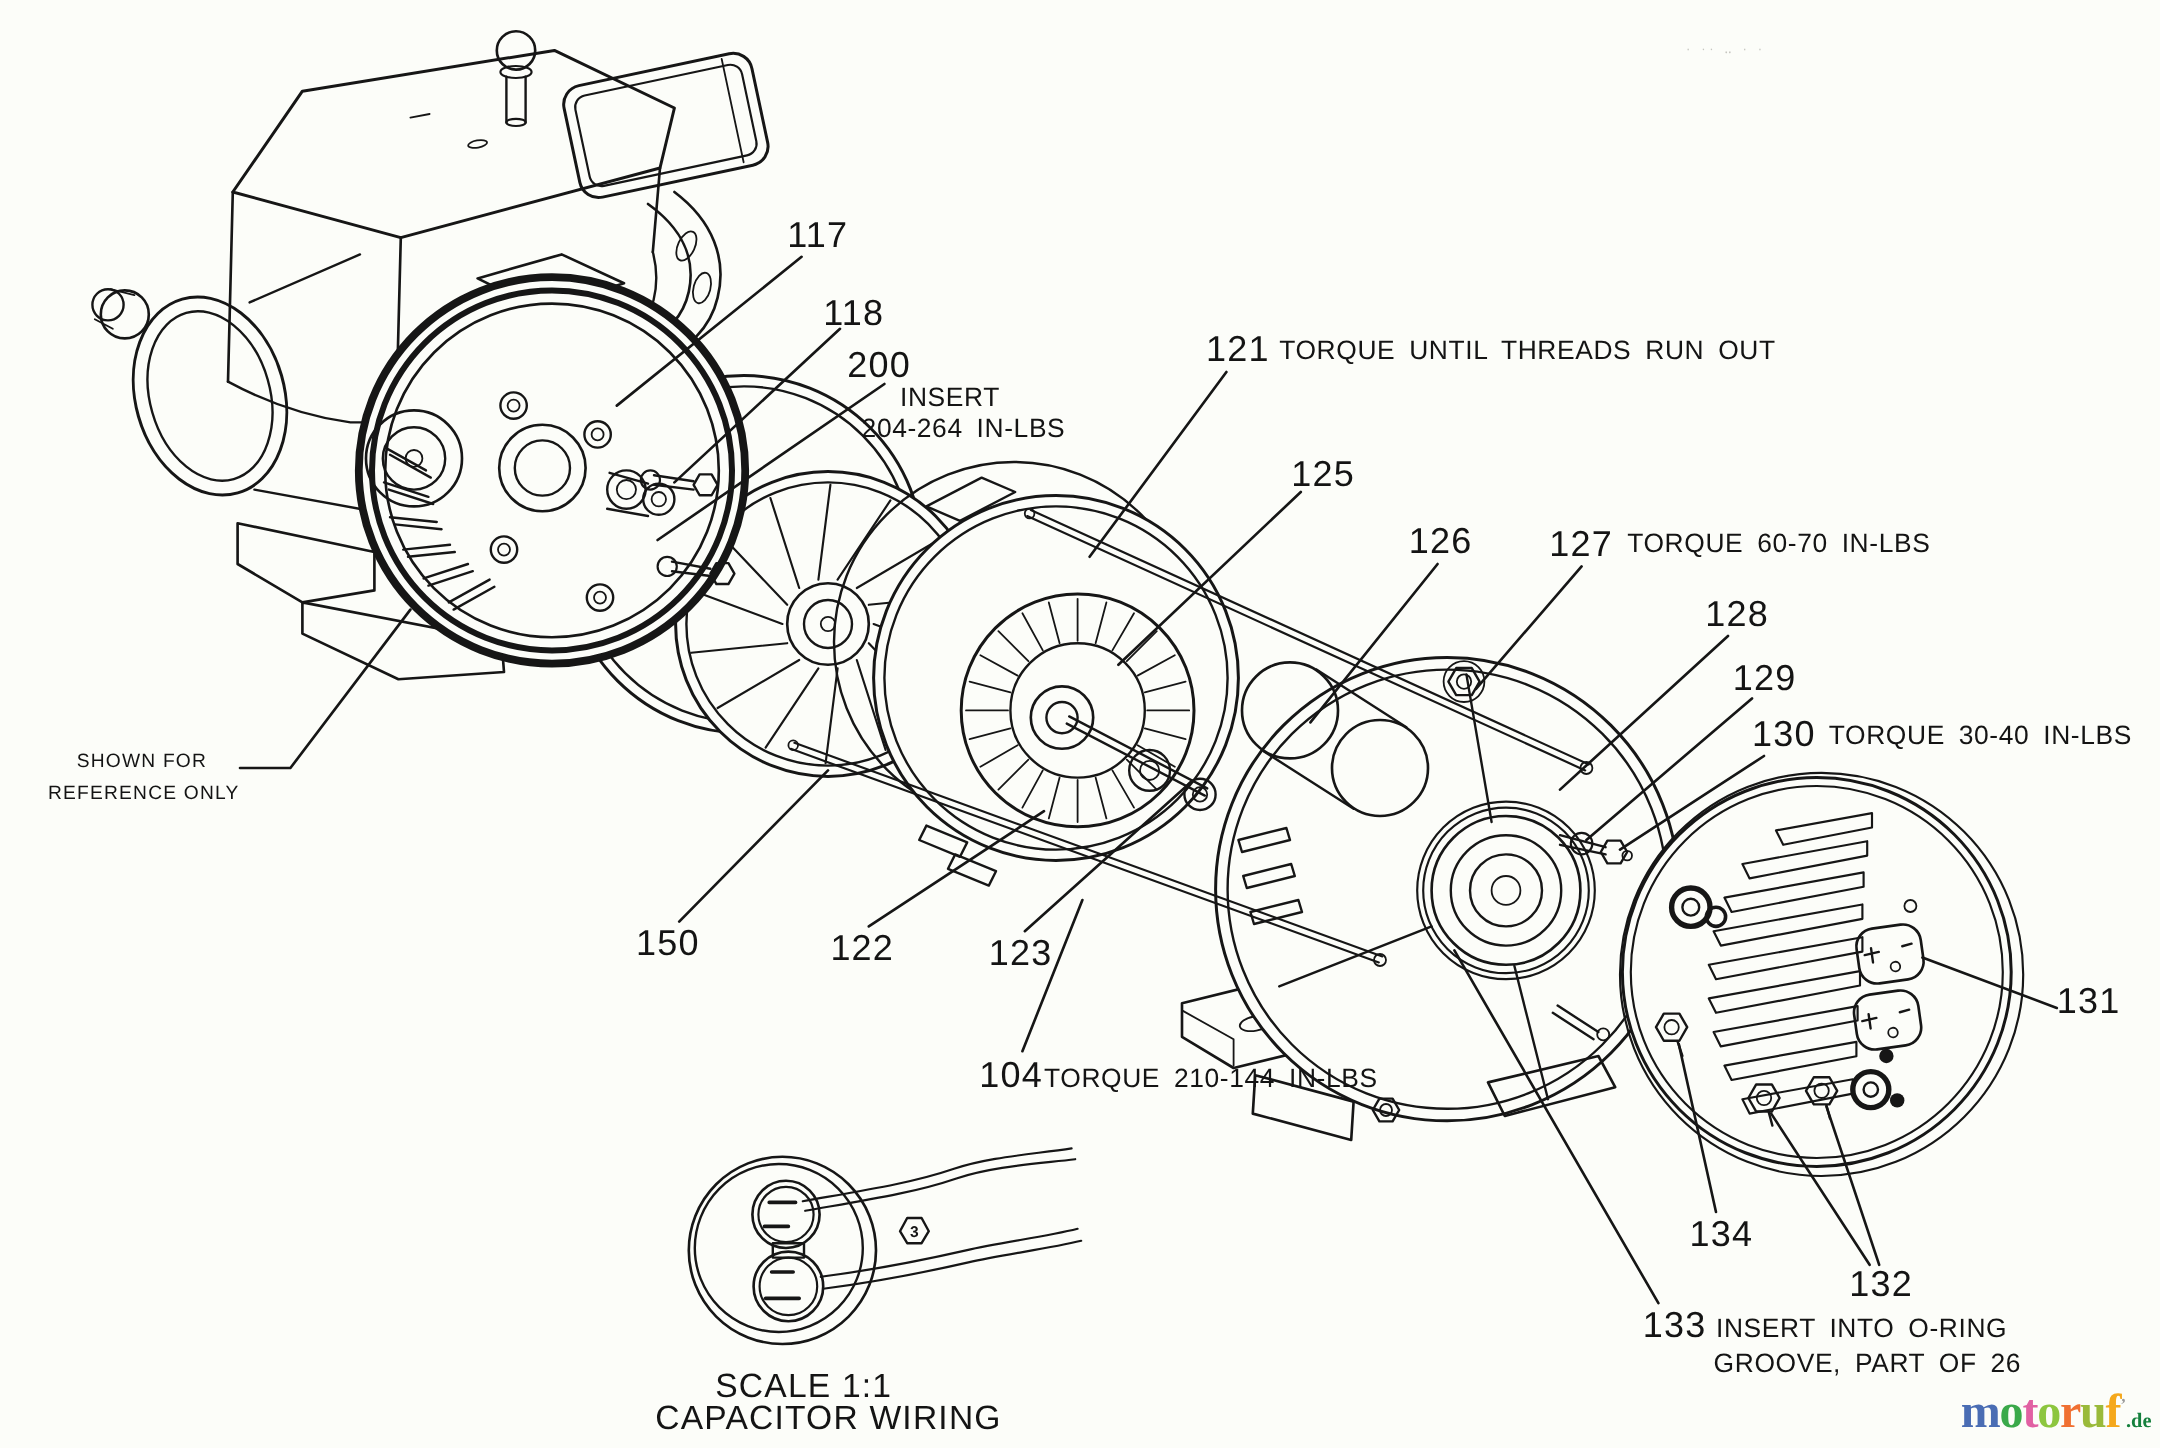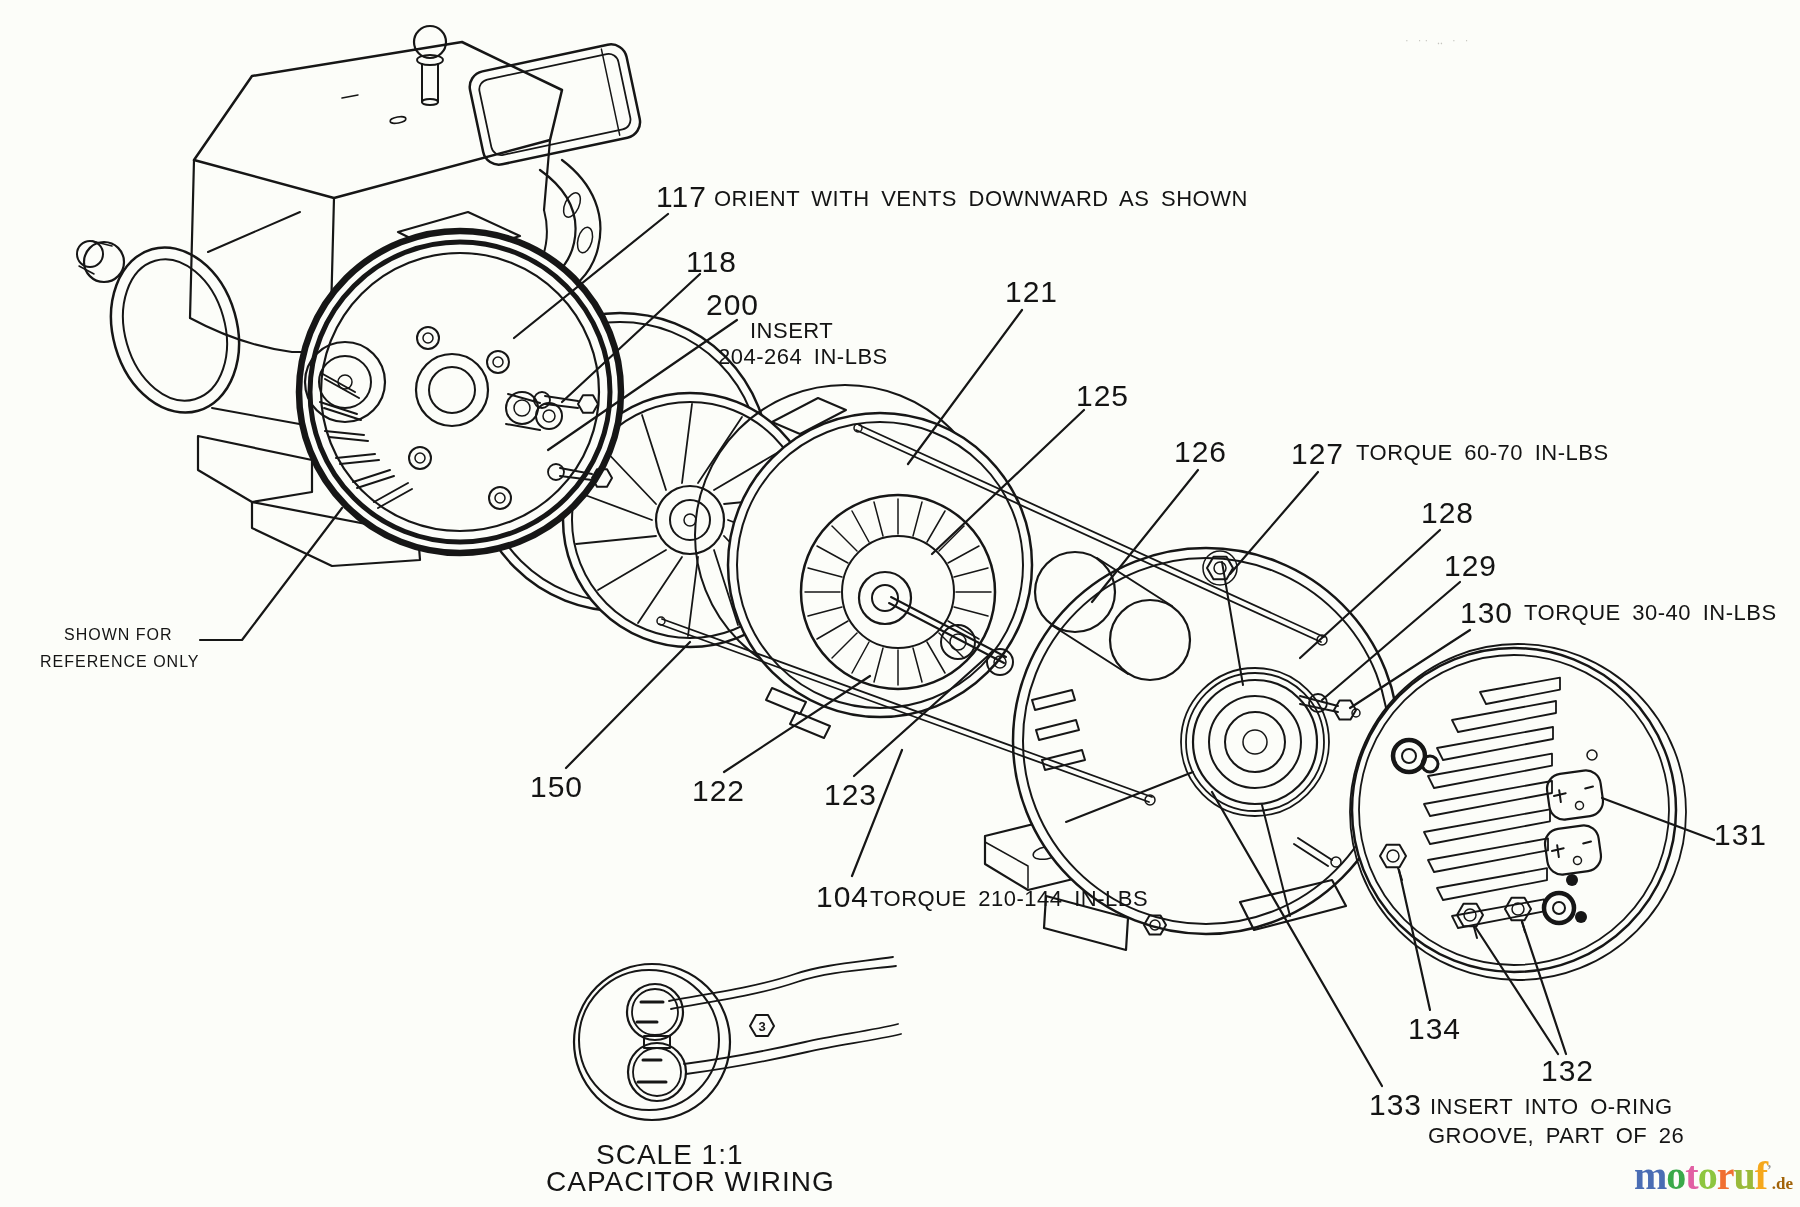--- a/index.html
+++ b/index.html
@@ -15,21 +15,21 @@
   .bg{fill:#fcfdf9;}
   .ink{fill:#161616;stroke:none;}
   .lbl{position:absolute;white-space:nowrap;}
   .num{font-size:30px;letter-spacing:1px;}
   .note{font-size:22px;letter-spacing:.5px;word-spacing:5px;}
   .refnote{font-size:16px;letter-spacing:1px;}
   .capnote{font-size:28px;letter-spacing:1px;}
   .artifact{font-size:11px;color:#c6c6c0;letter-spacing:3px;}
   .logo{position:absolute;left:1634px;top:1156px;font-family:"Liberation Serif",serif;
         font-weight:bold;font-size:40px;letter-spacing:-1px;line-height:1;}
-  .logo .suffix{font-size:17px;font-weight:bold;color:#a16207;letter-spacing:0;text-align:center;}
+  .logo .suffix{font-size:17px;font-weight:bold;color:#15803d;letter-spacing:0;text-align:center;}
   .logo .tick{font-size:14px;color:#9a9a9a;vertical-align:14px;letter-spacing:0;}
   .capmark{font-family:"Liberation Sans",sans-serif;font-size:13px;font-weight:bold;fill:#161616;}
 </style>
 </head>
 <body>
 
 <div class="canvas">
 
 <svg class="art" width="1800" height="1207" viewBox="0 0 1800 1207">
 
@@ -359,29 +359,29 @@
     <path d="M1714,840 L1602,798"></path>
     <path d="M1558,1054 L1476,928"></path>
     <path d="M1566,1054 L1522,922"></path>
     <path d="M1382,1086 L1212,792"></path>
     <path d="M1430,1010 L1399,870"></path>
     <path d="M200,640 L242,640 L342,508"></path>
   </g>
 </svg>
 
 <div class="lbl num" style="left:656px;top:180px">117</div>
-<div class="lbl note" style="left:714px;top:186px">ORIENT WITH VENTS DOWNWARD AS SHOWN</div>
 
 <div class="lbl num" style="left:686px;top:245px">118</div>
 
 <div class="lbl num" style="left:706px;top:288px">200</div>
 <div class="lbl note" style="left:750px;top:318px">INSERT</div>
 <div class="lbl note" style="left:718px;top:344px">204-264 IN-LBS</div>
 
 <div class="lbl num" style="left:1005px;top:275px">121</div>
+<div class="lbl note" style="left:1066px;top:279px">TORQUE UNTIL THREADS RUN OUT</div>
 
 <div class="lbl num" style="left:1076px;top:379px">125</div>
 <div class="lbl num" style="left:1174px;top:435px">126</div>
 
 <div class="lbl num" style="left:1291px;top:437px">127</div>
 <div class="lbl note" style="left:1356px;top:440px">TORQUE 60-70 IN-LBS</div>
 
 <div class="lbl num" style="left:1421px;top:496px">128</div>
 <div class="lbl num" style="left:1444px;top:549px">129</div>
 

